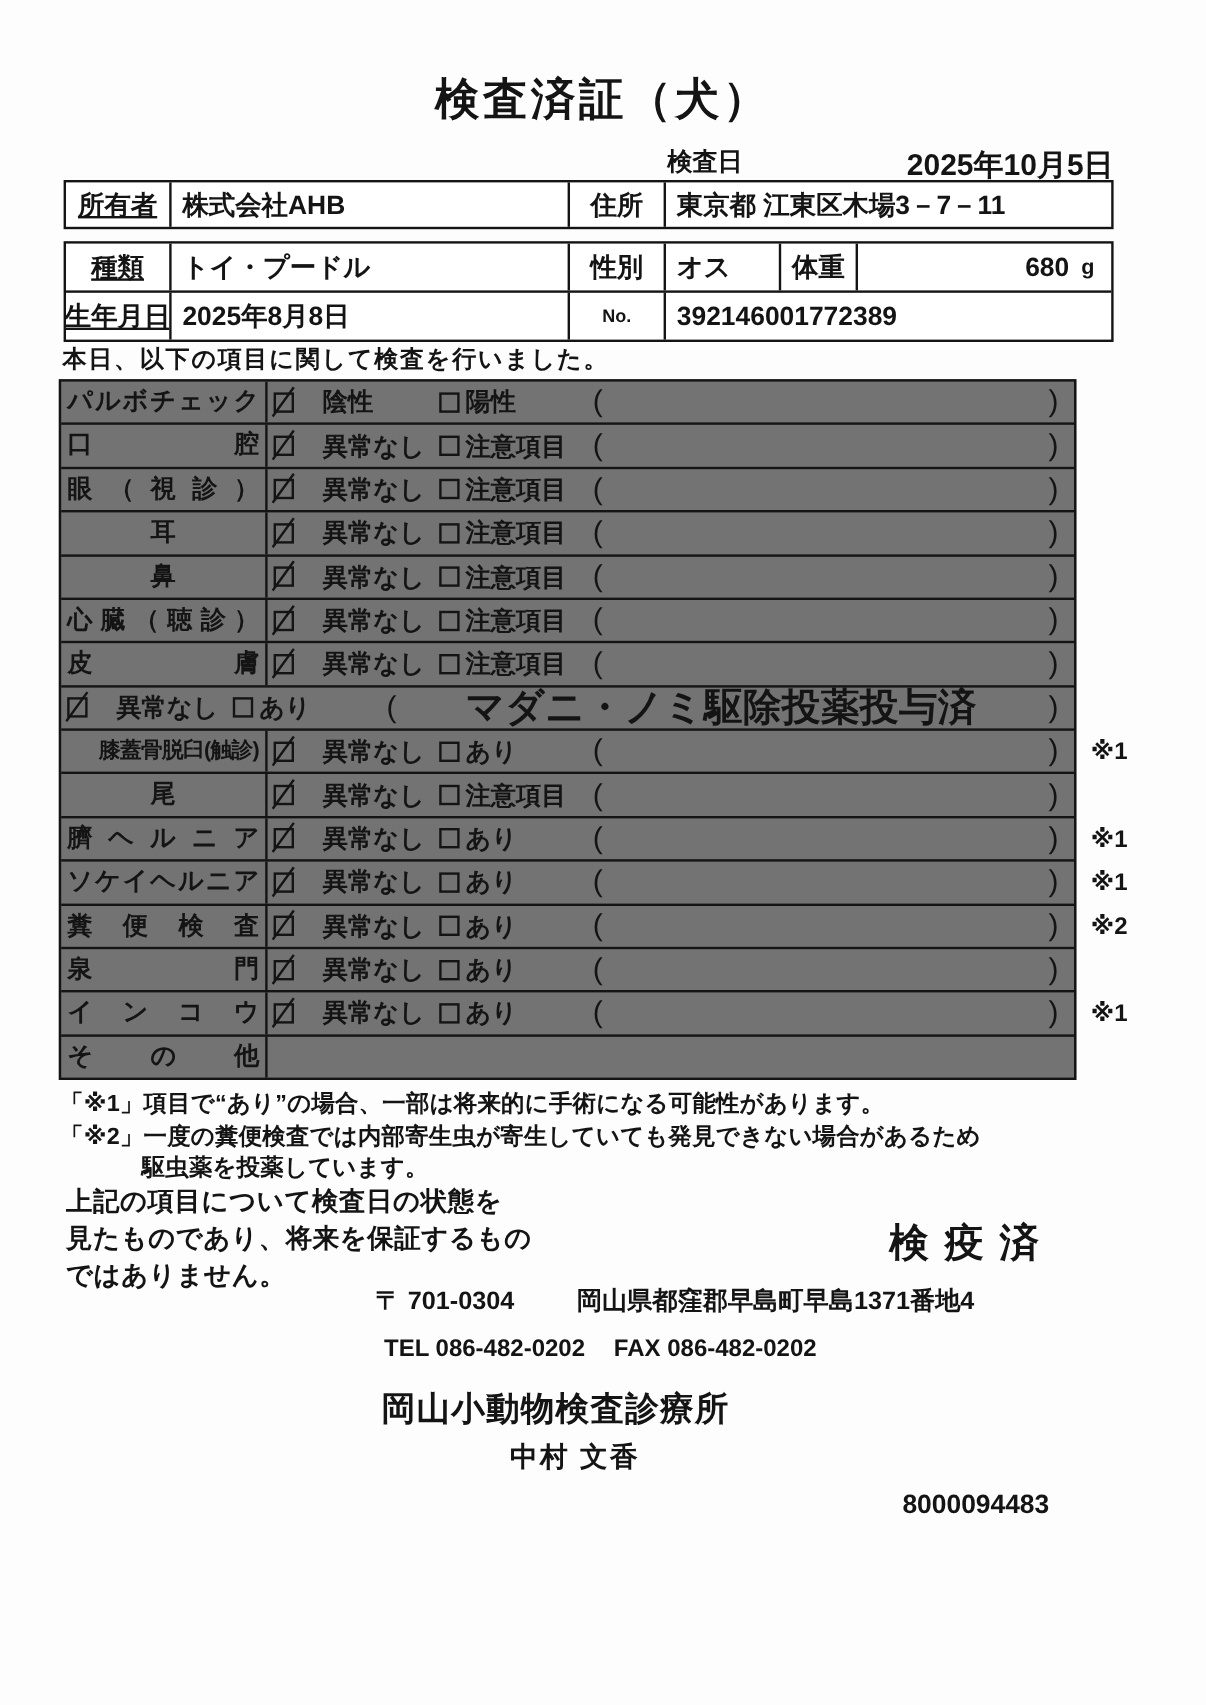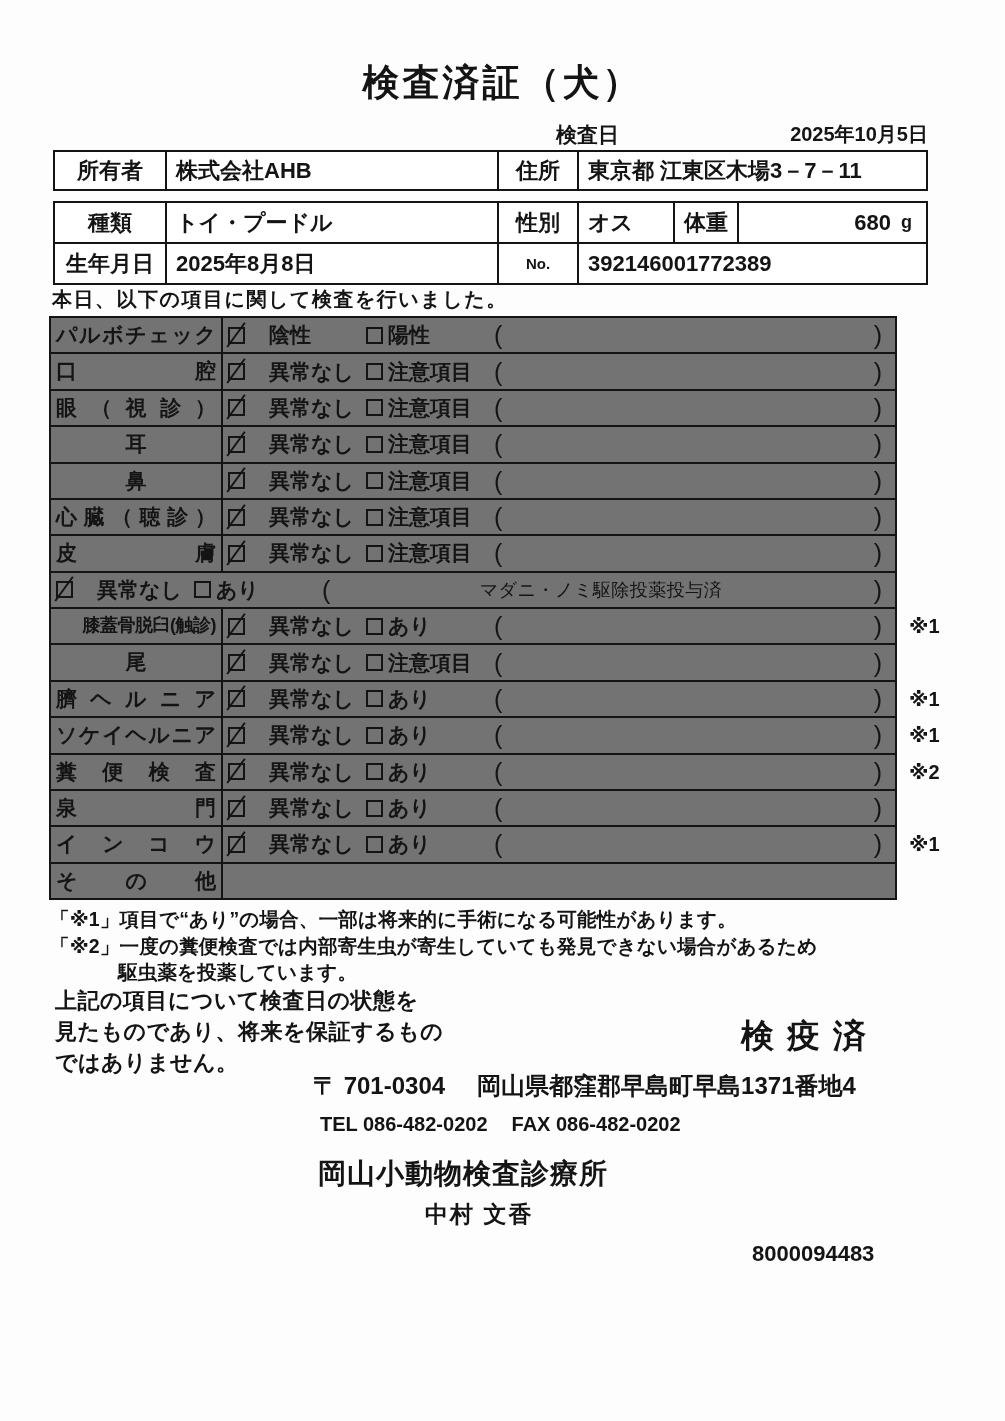--- a/index.html
+++ b/index.html
@@ -7,34 +7,34 @@
     width:1005px; height:1421px; position:relative;
     background:#fdfdfd; color:#141414;
     font-family:"Liberation Sans","DejaVu Sans",sans-serif;
     overflow:hidden;
   }
   .abs { position:absolute; }
 
   
   .title { top:58px; left:0; width:100%; text-align:center; font-size:37px; font-weight:bold; letter-spacing:3px; }
   .date-label { top:121px; left:556px; font-size:21px; font-weight:600; }
-  .date-value { top:121px; right:77px; font-size:20px; font-weight:600; }
+  .date-value { top:121px; right:77px; font-size:25px; font-weight:600; }
 
   
   .itable { left:53px; width:875px; border:2px solid #141414; background:#fff; box-sizing:border-box; }
   .tableA { top:150px; }
   .tableB { top:201px; }
   .trow { display:flex; height:37px; }
   .tableB .trow { height:39px; }
   .tableB .trow:first-child { border-bottom:2px solid #141414; }
   .cell { border-right:2px solid #141414; display:flex; align-items:center; font-size:22px; box-sizing:border-box; overflow:hidden; white-space:nowrap; }
   .cell:last-child { border-right:none; }
   .cell.lab { justify-content:center; font-weight:600; }
   .cell.val { padding-left:9px; font-weight:600; }
-  .w-label { width:112px; } .w-value { width:332px; } .w-sub { width:80px; }
+  .w-label { width:88px;text-decoration:underline; } .w-value { width:332px; } .w-sub { width:80px; }
   .w-sex { width:96px; } .w-wlab { width:64px; } .w-rest { flex:1; }
   .cell.weight { justify-content:flex-end; padding-right:14px; gap:10px; font-weight:600; }
   .cell.weight .unit { font-size:18px; }
   .no-label { font-size:15px; }
 
   .intro { top:286px; left:52px; font-size:20px; font-weight:bold; letter-spacing:1.5px; }
 
   
   .ctable { top:316px; left:49px; width:848px; height:584px; border:2.5px solid #141414; display:flex; flex-direction:column; box-sizing:border-box; background:#737373; }
   .crow { flex:1; display:flex; border-bottom:2px solid #141414; position:relative; }
@@ -44,34 +44,34 @@
   .citem.center  { text-align:center; }
   .citem.left    { text-align:right; }
   .ccontent { flex:1; position:relative; }
   .copt { position:absolute; top:50%; transform:translateY(-50%); display:flex; align-items:center; gap:5px; font-size:21px; font-weight:600; white-space:nowrap; }
   .copt.o1 { left:5px;gap:24px; } .copt.o2 { left:143px; }
   .cb { width:17px; height:17px; border:2px solid #141414; box-sizing:border-box; position:relative; flex:none; }
   .cb.checked::after { content:""; position:absolute; left:5px; top:-9px; width:2.4px; height:30px; background:#141414; transform:rotate(36deg); }
   .paren { position:absolute; top:50%; transform:translateY(-50%); font-size:25px; font-weight:500; }
   .paren.open { left:271px; } .paren.close { right:13px; }
   .cnote { position:absolute; left:288px; right:32px; top:50%; transform:translateY(-50%); text-align:center; font-size:21px; font-weight:600; white-space:nowrap; }
-  .crow:nth-child(8) .cnote { font-size:18px; font-weight:normal; letter-spacing:0.5px; }
+  .crow:nth-child(8) .cnote { font-size:32px; font-weight:bold; letter-spacing:0.5px; }
   .crow:nth-child(9) .citem { font-size:18px; letter-spacing:-0.5px; }
   .cref { position:absolute; left:100%; margin-left:14px; top:50%; transform:translateY(-50%); font-size:20px; font-weight:600; white-space:nowrap; }
 
   
   .fn1  { top:906px; left:50px;  font-size:19.5px; font-weight:600; letter-spacing:0.2px; }
   .fn2  { top:933px; left:50px;  font-size:19.5px; font-weight:700; letter-spacing:0.2px; }
   .fn2b { top:959px; left:118px; font-size:19.5px; font-weight:600; letter-spacing:0.2px; }
 
   .disclaimer { top:985px; left:55px; font-size:22px; font-weight:bold; line-height:31px; letter-spacing:0.5px; }
 
   .stamp { top:1014px; left:702px; font-size:33px; font-weight:600; letter-spacing:13px; white-space:nowrap;margin-left:39px; }
 
-  .postal-line { top:1070px; left:313px; display:flex; gap:32px; font-size:24px; font-weight:600; white-space:nowrap; }
+  .postal-line { top:1070px; left:313px; display:flex; gap:52px; font-size:21px; font-weight:600; white-space:nowrap; }
   .tel-line { top:1113px; left:320px; display:flex; gap:24px; font-size:20px; font-weight:600; white-space:nowrap; }
   .clinic { top:1155px; left:318px; font-size:28px; font-weight:600; letter-spacing:1px; }
   .vet    { top:1199px; left:425px; font-size:23px; font-weight:600; letter-spacing:2px; }
   .serial { top:1241px; left:752px; font-size:22px; font-weight:600; }
 </style>
 </head>
 <body>
 
 <div class="abs title">検査済証（犬）</div>
 

